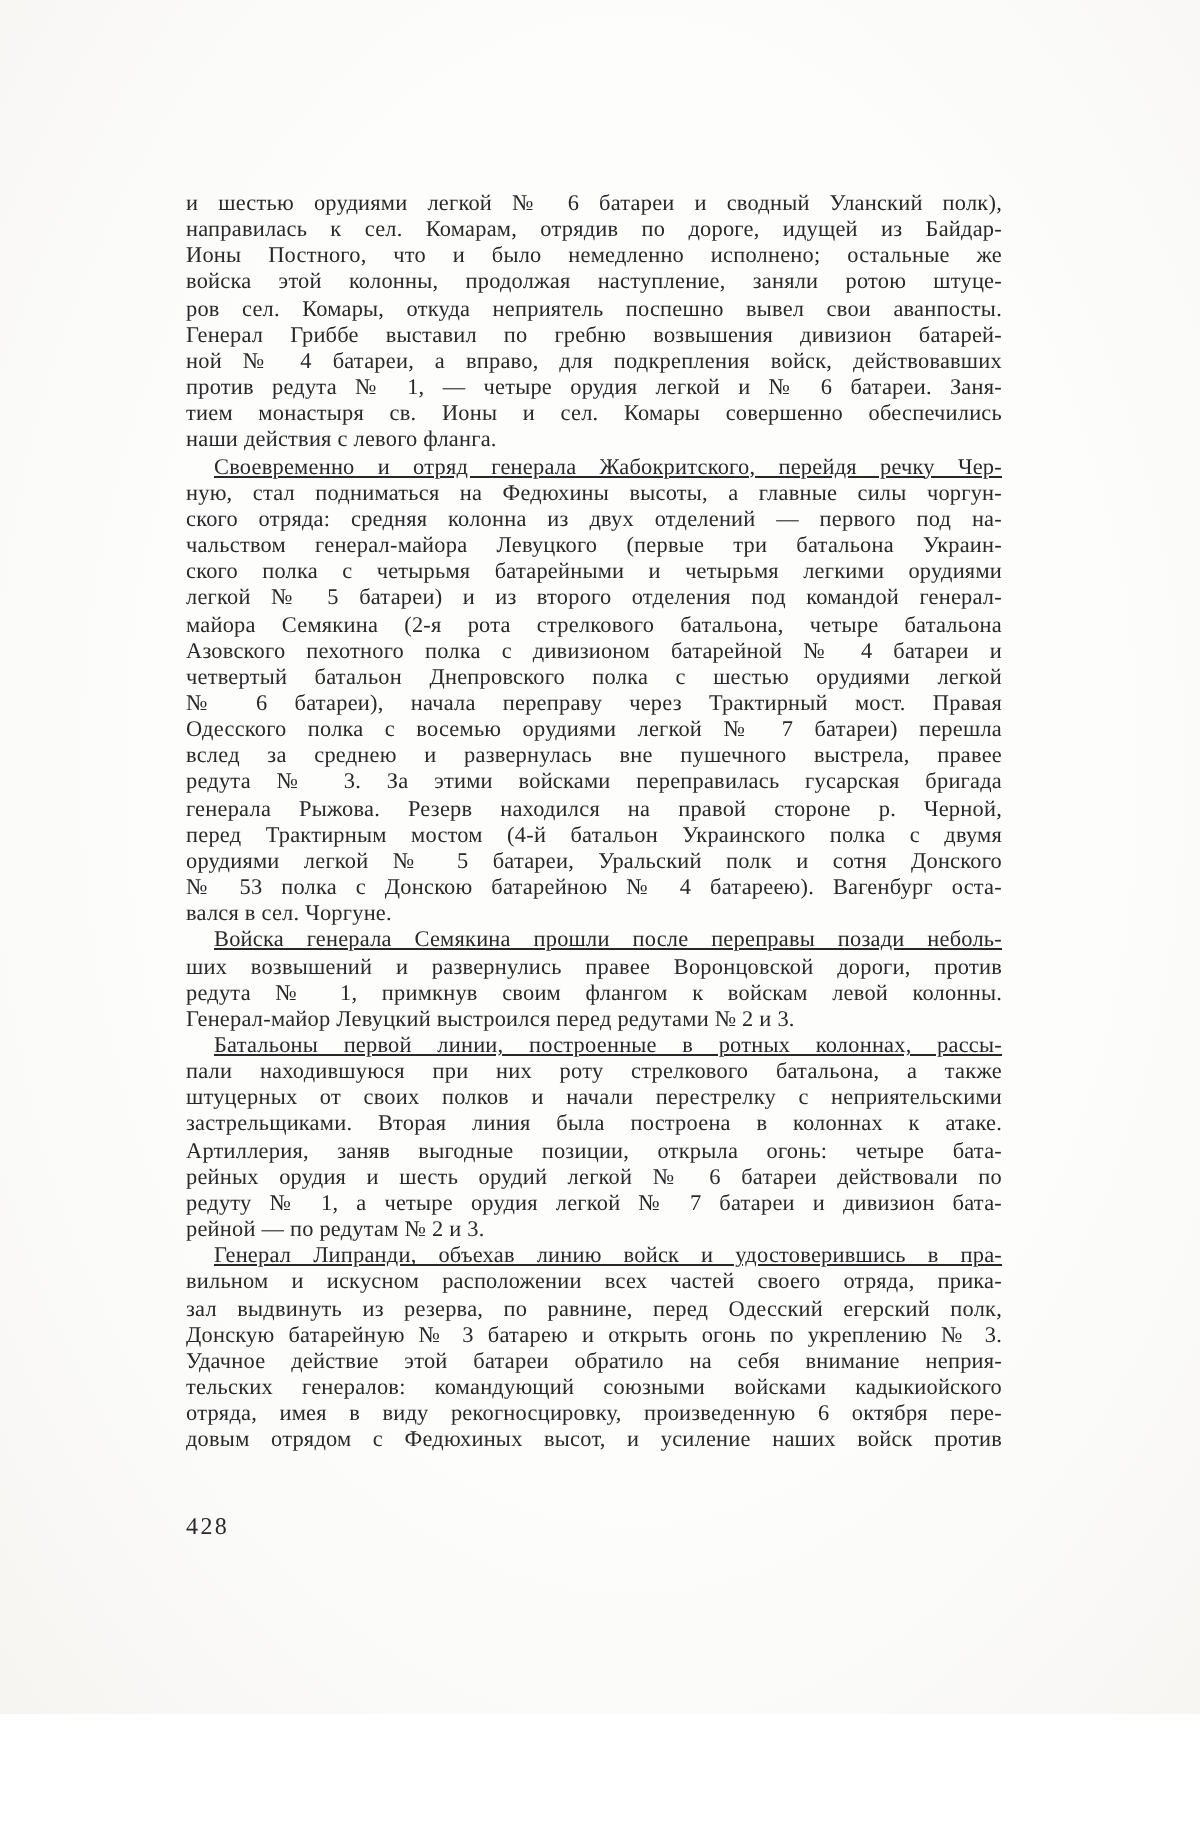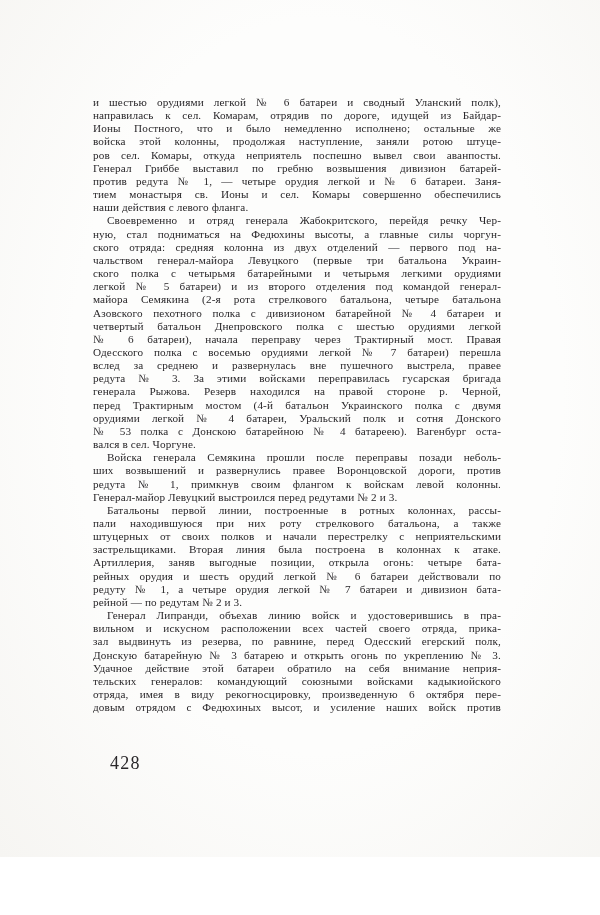--- a/index.html
+++ b/index.html
@@ -24,63 +24,64 @@
   .line {
     font-size: 11.2px;
     line-height: 13.16px;
     height: 13.16px;
     letter-spacing: 0.12px;
     text-align: justify;
     text-align-last: justify;
     white-space: normal;
   }
   .line.no-justify { text-align-last: left; }
-  .line.indent { text-indent: 14px; }
+  .line.indent { text-indent: 14px; text-decoration: underline; }
   .page-number {
     position: absolute;
-    left: 110px;
+    left: 93px;
     top: 755px;
-    font-size: 18px;
+    font-size: 12px;
     line-height: 16px;
     letter-spacing: 1.2px;
   }
 </style>
 </head>
 <body>
 
 <div class="page" style="--paper: #fcfcfa; --ink: #29272a;">
   <div class="text-column">
       <div class="paragraph">
         <div class="line">и шестью орудиями легкой № 6 батареи и сводный Уланский полк),</div>
         <div class="line">направилась к сел. Комарам, отрядив по дороге, идущей из Байдар-</div>
         <div class="line">Ионы Постного, что и было немедленно исполнено; остальные же</div>
         <div class="line">войска этой колонны, продолжая наступление, заняли ротою штуце-</div>
         <div class="line">ров сел. Комары, откуда неприятель поспешно вывел свои аванпосты.</div>
         <div class="line">Генерал Гриббе выставил по гребню возвышения дивизион батарей-</div>
+        <div class="line">ной № 4 батареи, а вправо, для подкрепления войск, действовавших</div>
         <div class="line">против редута № 1, — четыре орудия легкой и № 6 батареи. Заня-</div>
         <div class="line">тием монастыря св. Ионы и сел. Комары совершенно обеспечились</div>
         <div class="line no-justify">наши действия с левого фланга.</div>
       </div>
       <div class="paragraph">
         <div class="line indent">Своевременно и отряд генерала Жабокритского, перейдя речку Чер-</div>
         <div class="line">ную, стал подниматься на Федюхины высоты, а главные силы чоргун-</div>
         <div class="line">ского отряда: средняя колонна из двух отделений — первого под на-</div>
         <div class="line">чальством генерал-майора Левуцкого (первые три батальона Украин-</div>
         <div class="line">ского полка с четырьмя батарейными и четырьмя легкими орудиями</div>
         <div class="line">легкой № 5 батареи) и из второго отделения под командой генерал-</div>
         <div class="line">майора Семякина (2-я рота стрелкового батальона, четыре батальона</div>
         <div class="line">Азовского пехотного полка с дивизионом батарейной № 4 батареи и</div>
         <div class="line">четвертый батальон Днепровского полка с шестью орудиями легкой</div>
         <div class="line">№ 6 батареи), начала переправу через Трактирный мост. Правая</div>
         <div class="line">Одесского полка с восемью орудиями легкой № 7 батареи) перешла</div>
         <div class="line">вслед за среднею и развернулась вне пушечного выстрела, правее</div>
         <div class="line">редута № 3. За этими войсками переправилась гусарская бригада</div>
         <div class="line">генерала Рыжова. Резерв находился на правой стороне р. Черной,</div>
         <div class="line">перед Трактирным мостом (4-й батальон Украинского полка с двумя</div>
-        <div class="line">орудиями легкой № 4 батареи, Уральский полк и сотня Донского</div>
+        <div class="line">орудиями легкой № 5 батареи, Уральский полк и сотня Донского</div>
         <div class="line">№ 53 полка с Донскою батарейною № 4 батареею). Вагенбург оста-</div>
         <div class="line no-justify">вался в сел. Чоргуне.</div>
       </div>
       <div class="paragraph">
         <div class="line indent">Войска генерала Семякина прошли после переправы позади неболь-</div>
         <div class="line">ших возвышений и развернулись правее Воронцовской дороги, против</div>
         <div class="line">редута № 1, примкнув своим флангом к войскам левой колонны.</div>
         <div class="line no-justify">Генерал-майор Левуцкий выстроился перед редутами № 2 и 3.</div>
       </div>
       <div class="paragraph">

